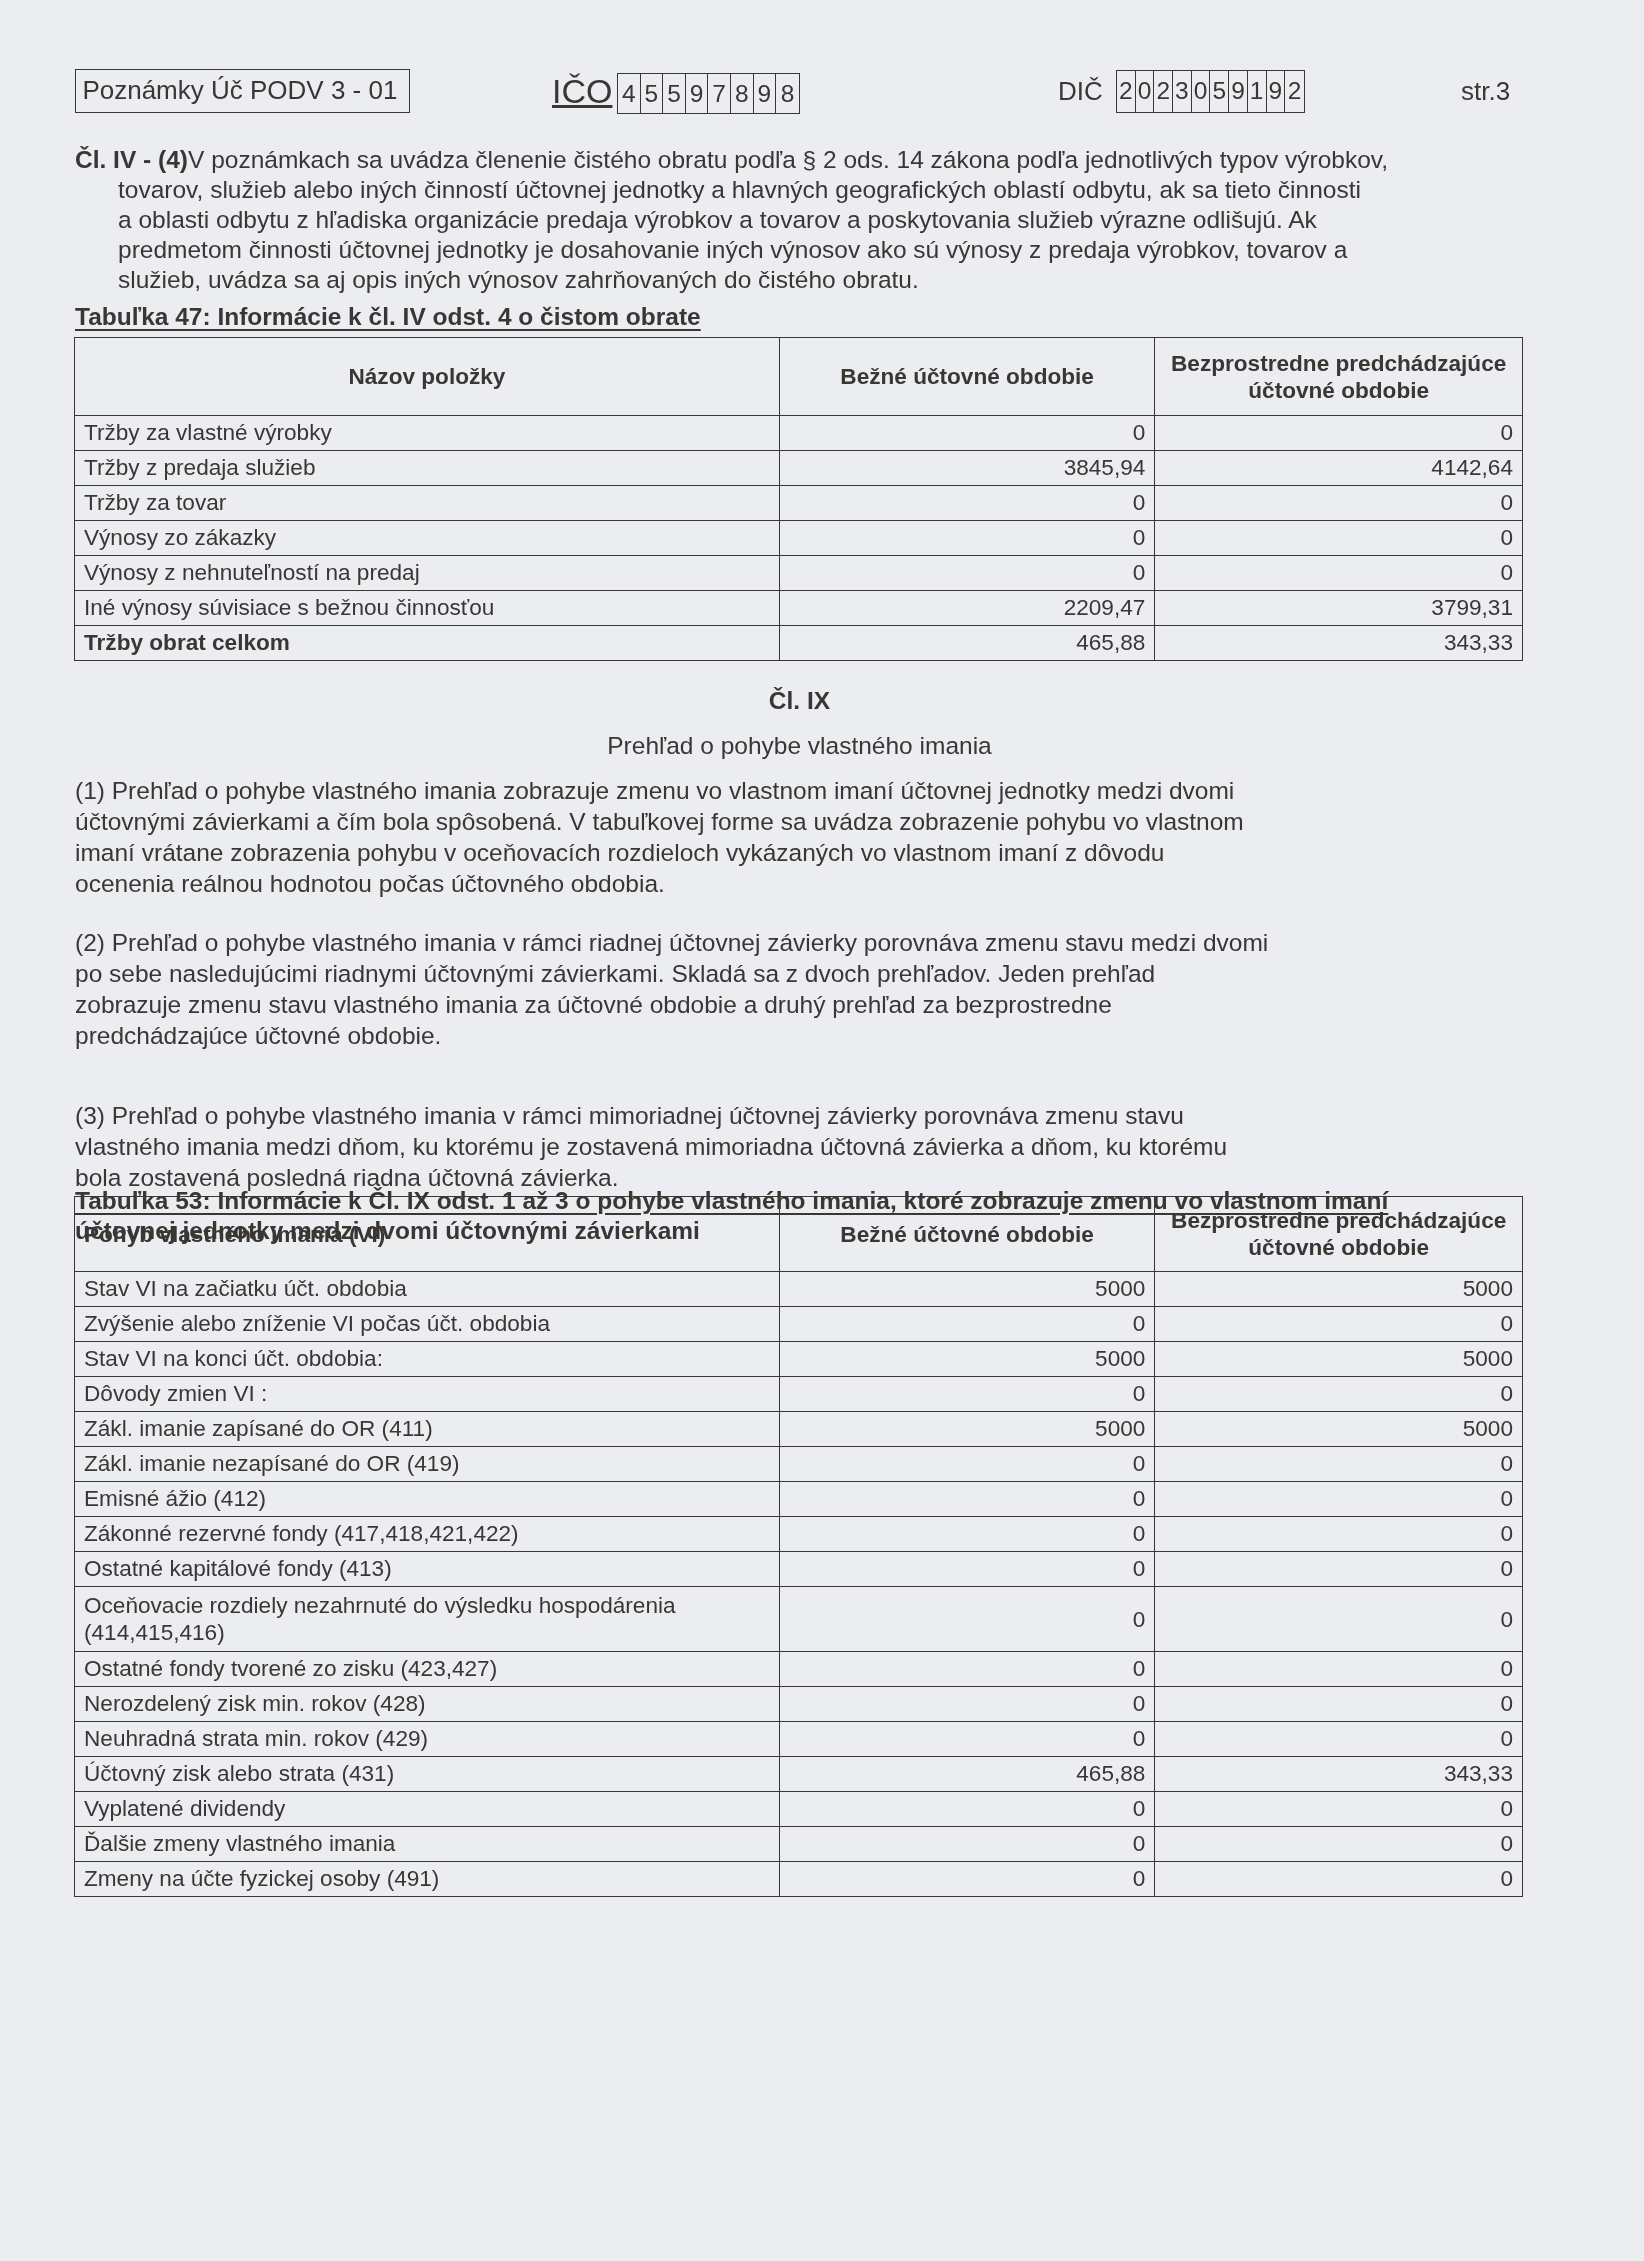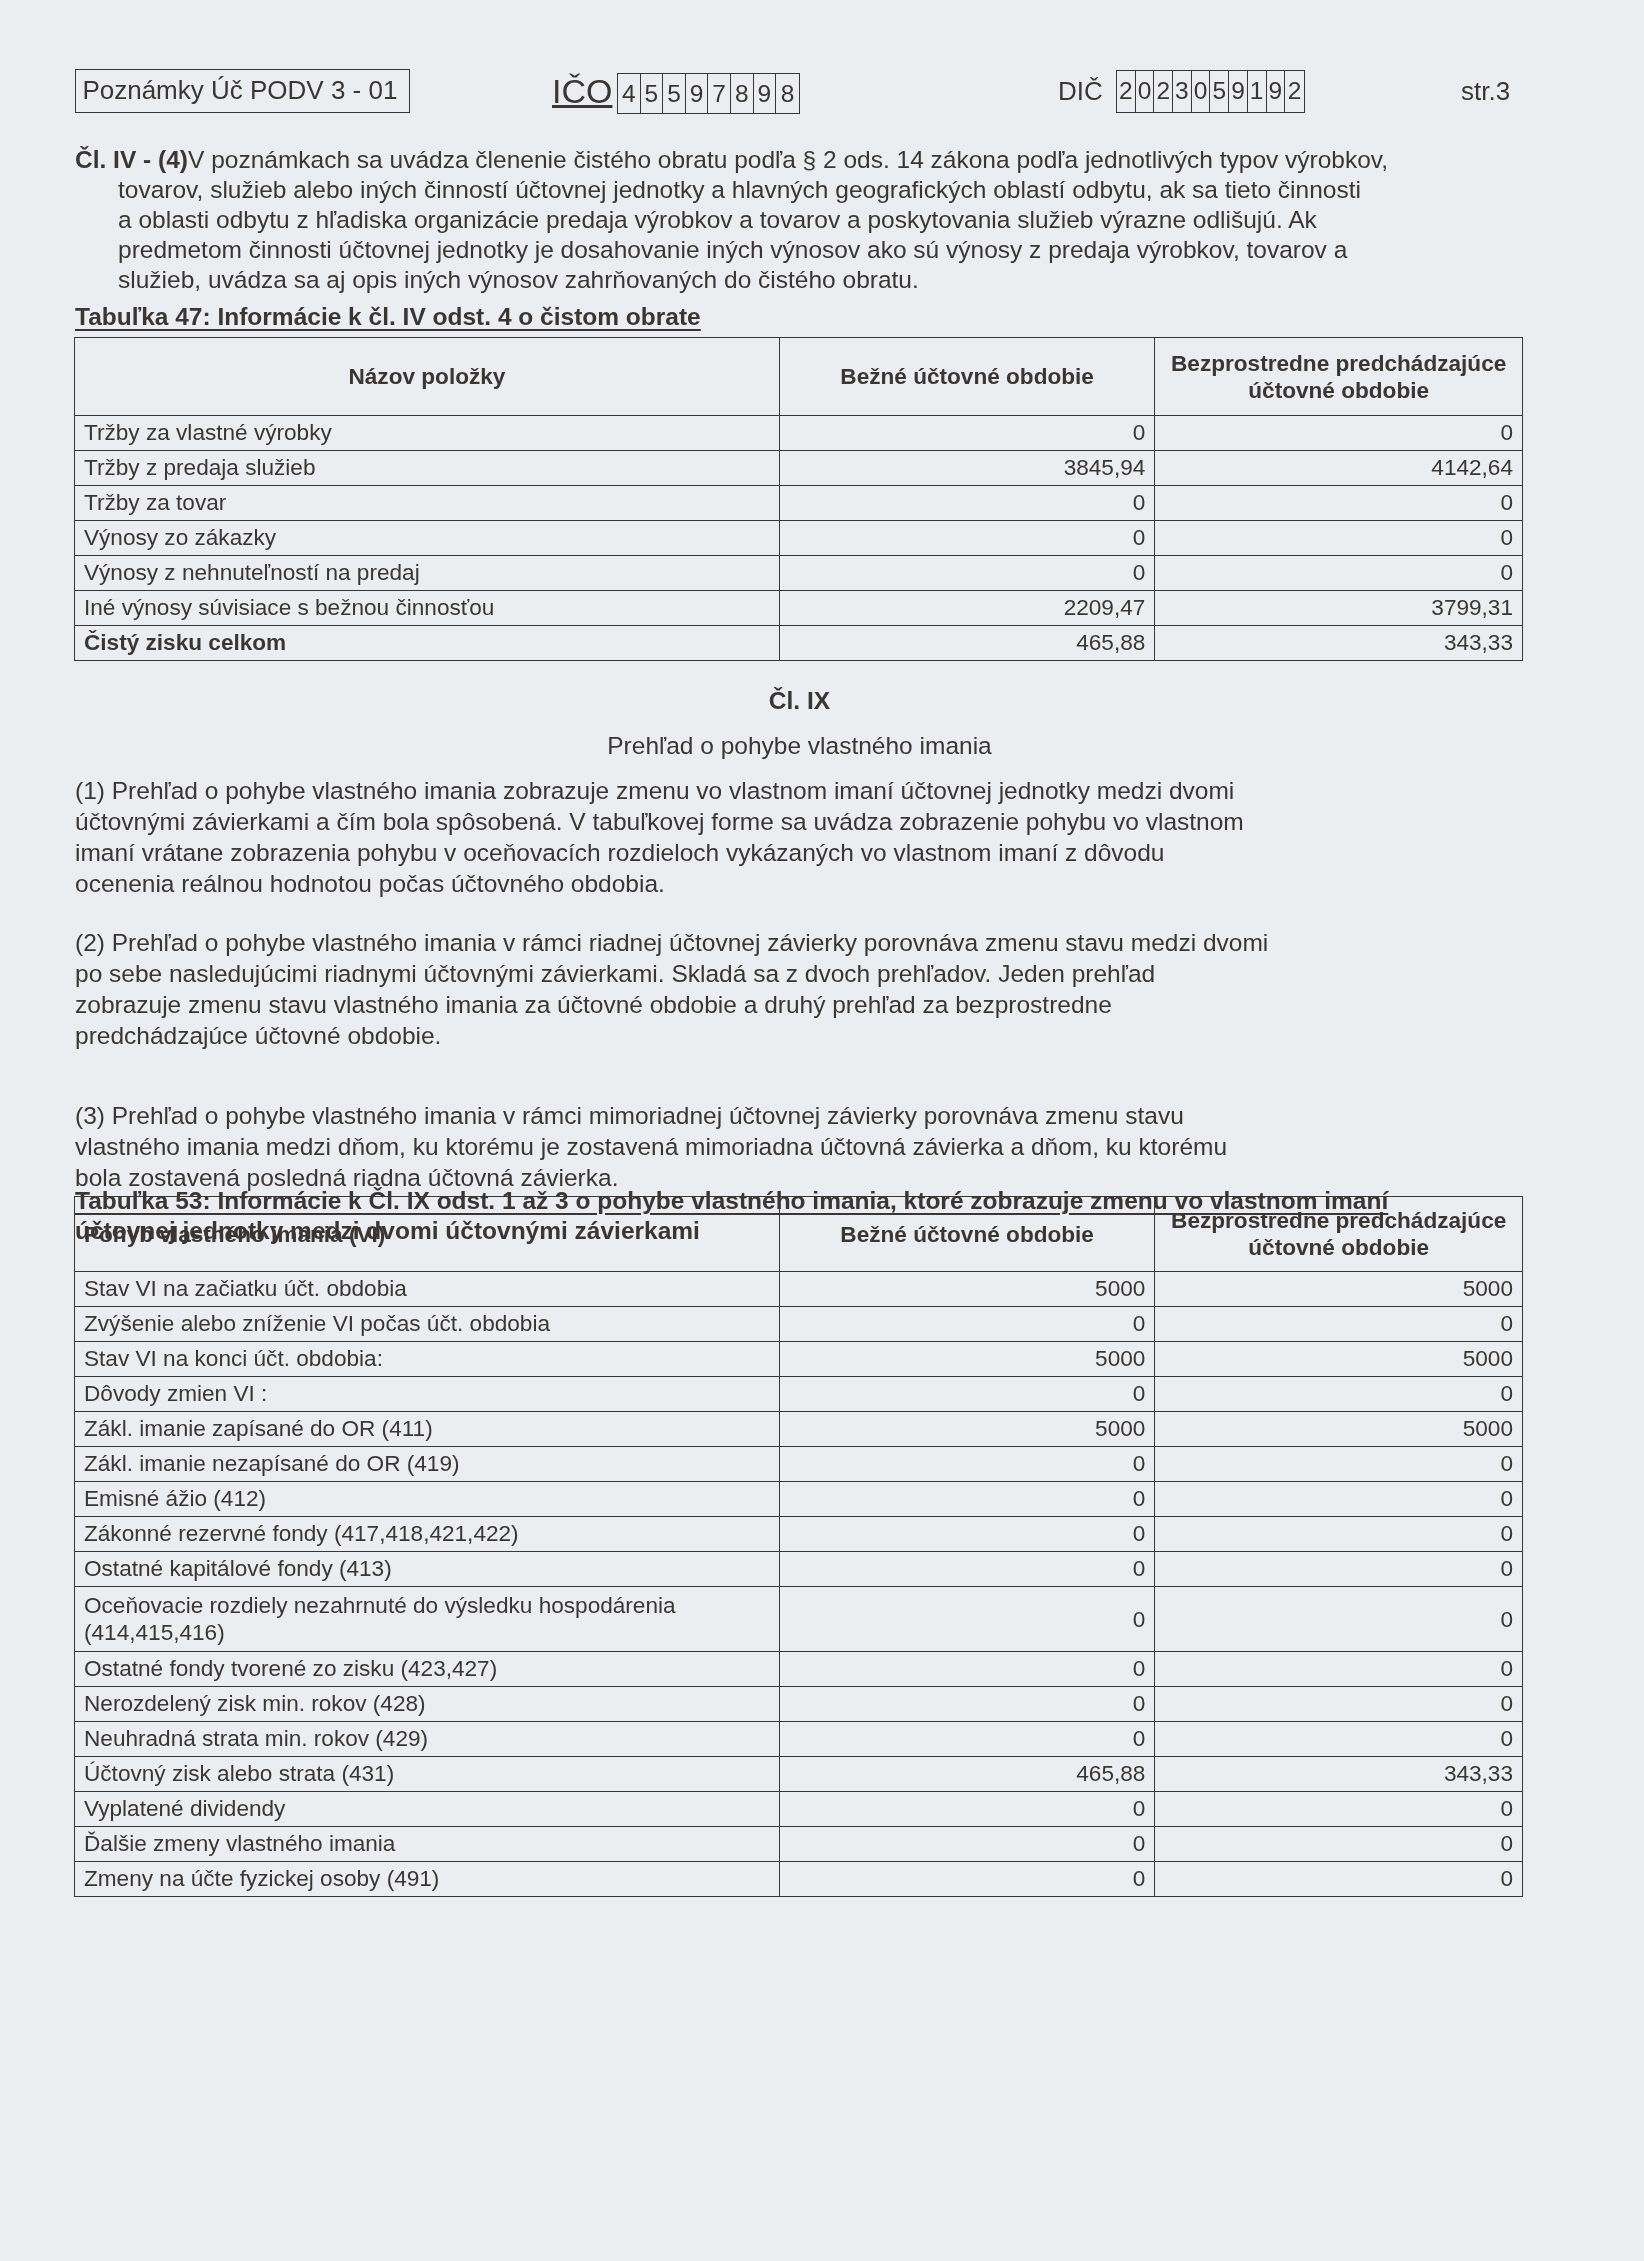--- a/index.html
+++ b/index.html
@@ -168,21 +168,21 @@
           <td>Výnosy z nehnuteľností na predaj</td>
           <td class="num">0</td>
           <td class="num">0</td>
         </tr>
         <tr>
           <td>Iné výnosy súvisiace s bežnou činnosťou</td>
           <td class="num">2209,47</td>
           <td class="num">3799,31</td>
         </tr>
         <tr>
-          <td class="bold">Čistý zisku celkom</td>
+          <td class="bold">Tržby obrat celkom</td>
           <td class="num">465,88</td>
           <td class="num">343,33</td>
         </tr>
       </tbody>
   </table>
 
   <div class="center-heading ch-art">Čl. IX</div>
   <div class="center-heading ch-sub">Prehľad o pohybe vlastného imania</div>
 
   <div class="para p1">

